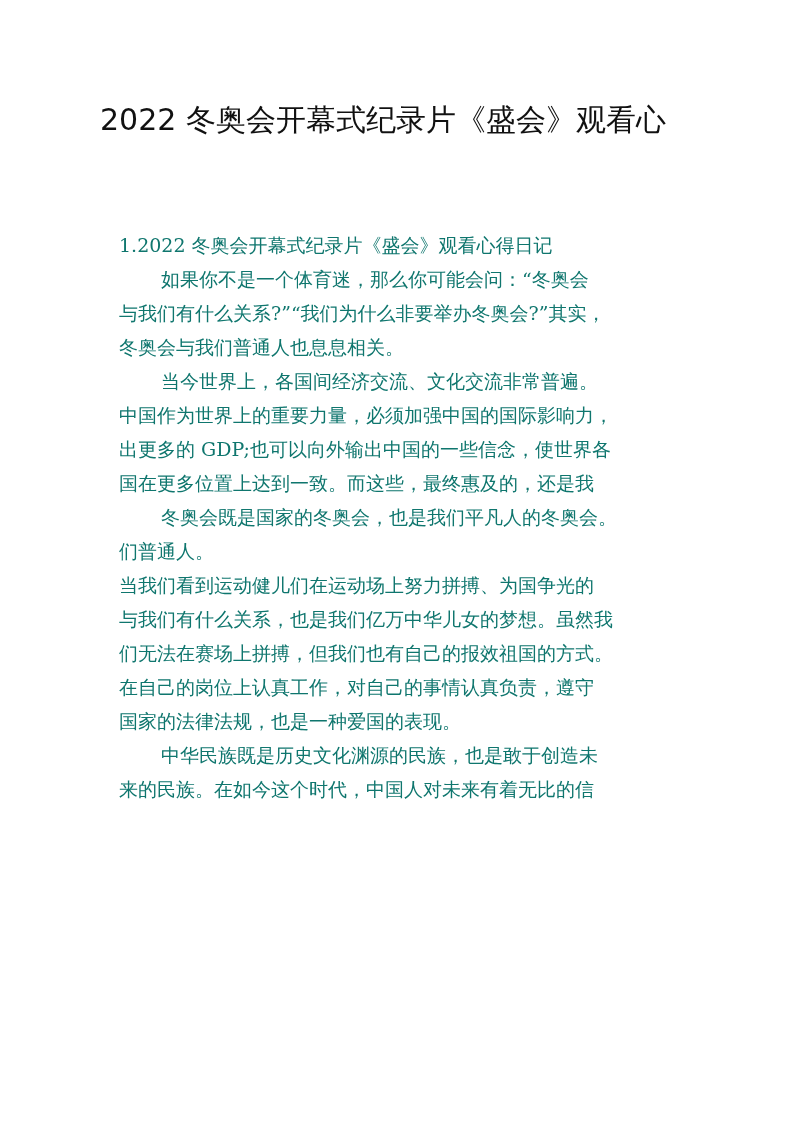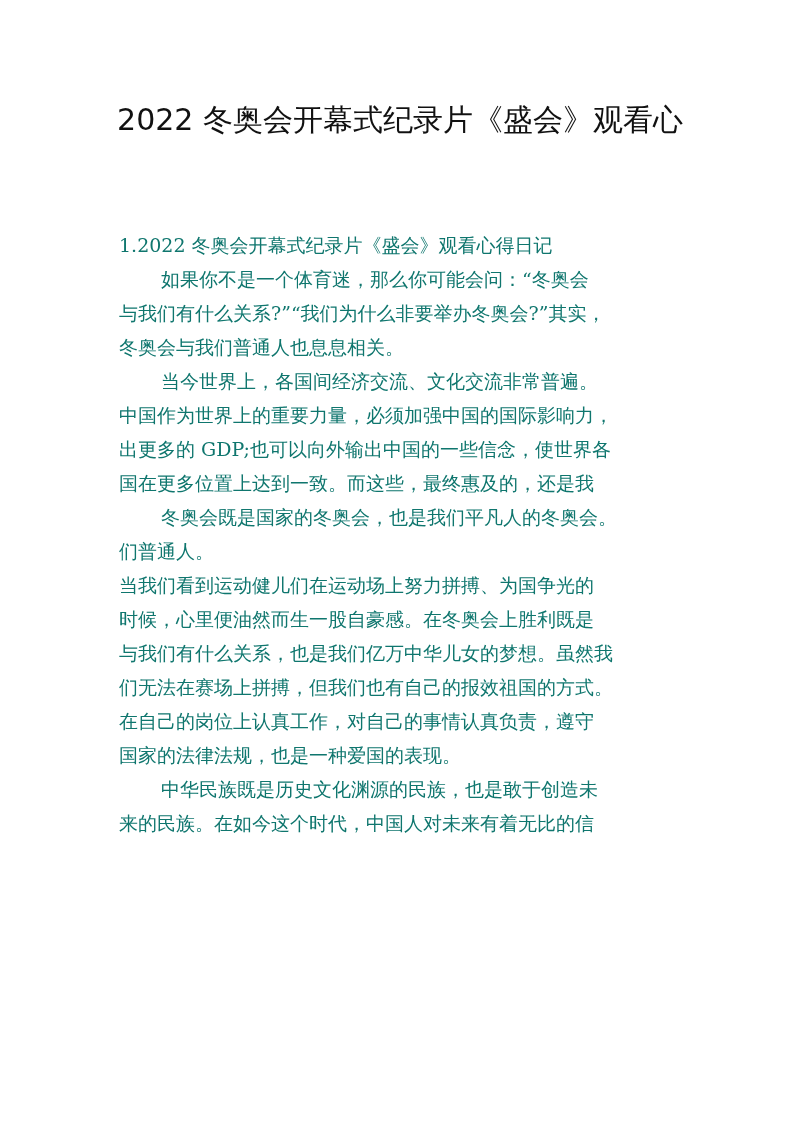--- a/index.html
+++ b/index.html
@@ -1,20 +1,20 @@
 <!DOCTYPE html>
 <html><head>
   <meta charset="utf-8">
   <style>
     html, body { margin: 0; padding: 0; background: #ffffff; }
     body { width: 800px; height: 1132px; position: relative; overflow: hidden; color: #111111; }
     .page { position: absolute; left: 0; top: 0; width: 800px; height: 1132px; background: #ffffff; }
     .title {
       position: absolute; left: 100px; width: 600px; top: 98px;
-      text-align: center; font-family: "DejaVu Sans", "Liberation Sans", sans-serif;
+      font-family: "DejaVu Sans", "Liberation Sans", sans-serif;
       font-size: 30px; line-height: 44px; color: #111111; letter-spacing: 0px;
     }
     .body-text {
       position: absolute; left: 119px; width: 560px; top: 228px;
       font-family: "DejaVu Serif", "Liberation Serif", serif;
       font-size: 19px; line-height: 34px; color: #0f766e;
     }
     .line { display: block; white-space: nowrap; height: 34px; }
     .indent { padding-left: 42px; }
   </style>
@@ -31,21 +31,20 @@
     <span class="line indent">如果你不是一个体育迷，那么你可能会问：“冬奥会</span>
     <span class="line">与我们有什么关系?”“我们为什么非要举办冬奥会?”其实，</span>
     <span class="line">冬奥会与我们普通人也息息相关。</span>
     <span class="line indent">当今世界上，各国间经济交流、文化交流非常普遍。</span>
     <span class="line">中国作为世界上的重要力量，必须加强中国的国际影响力，</span>
     <span class="line">出更多的 GDP;也可以向外输出中国的一些信念，使世界各</span>
     <span class="line">国在更多位置上达到一致。而这些，最终惠及的，还是我</span>
     <span class="line indent">冬奥会既是国家的冬奥会，也是我们平凡人的冬奥会。</span>
     <span class="line">们普通人。</span>
     <span class="line">当我们看到运动健儿们在运动场上努力拼搏、为国争光的</span>
-    <span class="line">时候，心里便油然而生一股自豪感。在冬奥会上胜利既是</span>
     <span class="line">与我们有什么关系，也是我们亿万中华儿女的梦想。虽然我</span>
     <span class="line">们无法在赛场上拼搏，但我们也有自己的报效祖国的方式。</span>
     <span class="line">在自己的岗位上认真工作，对自己的事情认真负责，遵守</span>
     <span class="line">国家的法律法规，也是一种爱国的表现。</span>
     <span class="line indent">中华民族既是历史文化渊源的民族，也是敢于创造未</span>
     <span class="line">来的民族。在如今这个时代，中国人对未来有着无比的信</span>
   </div>
 </div>
 
 </body></html>

